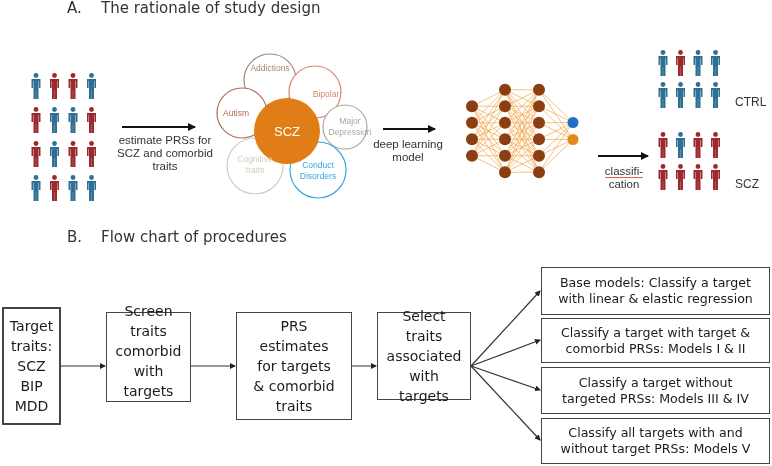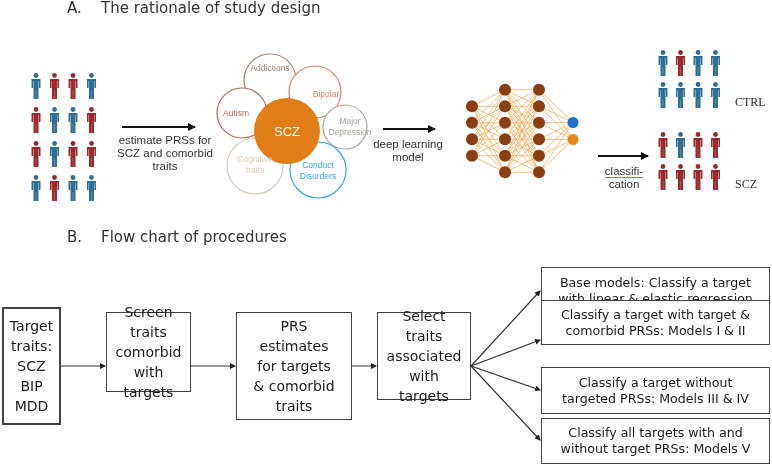--- a/index.html
+++ b/index.html
@@ -1,21 +1,21 @@
 <!DOCTYPE html>
 <html><head>
 <meta charset="utf-8">
 <style>
   html, body { margin:0; padding:0; background:#ffffff; }
   body { width:772px; height:466px; position:relative; overflow:hidden;
          font-family:"Liberation Sans", sans-serif; color:#222; }
   .section-title { position:absolute; font-family:"DejaVu Sans", sans-serif; font-size:15px; color:#333;margin-left:38px; }
   .section-title .letter { display:inline-block; width:34px; }
   .lbl { position:absolute; font-family:"Liberation Sans", sans-serif; font-size:11.5px; color:#333; text-align:center; line-height:13px; }
-  .grp-lbl { position:absolute; font-family:Liberation Serif, serif; font-size:12px; color:#333; }
+  .grp-lbl { position:absolute; font-family:Liberation Sans, sans-serif; font-size:12px; color:#333; }
   .fbox { position:absolute; border:1.3px solid #444; background:#fff; box-sizing:border-box;
           display:flex; align-items:center; justify-content:center; text-align:center;
           font-family:"DejaVu Sans", sans-serif; color:#1c1c1c; }
   .fbox.main { font-size:14px; line-height:20px; }
   .fbox.model { font-size:12.6px; line-height:16px; padding:0 4px; }
   .fbox.first { border-width:2px; }
   svg { position:absolute; left:0; top:0; }
   .underline-red { border-bottom:1.5px solid #e25b5b; }
 </style>
 </head>
@@ -315,21 +315,21 @@
 
 <div class="fbox main first" style="left:2px; top:307px; width:59px; height:118px;">
   <div>
     <div>Target</div>
     <div>traits:</div>
     <div>SCZ</div>
     <div>BIP</div>
     <div>MDD</div>
   </div>
 </div>
-<div class="fbox main" style="left:106px; top:312px; width:85px; height:80px;">
+<div class="fbox main" style="left:106px; top:312px; width:85px; height:90px;align-items:flex-end;">
   <div>
     <div>Screen</div>
     <div>traits</div>
     <div>comorbid</div>
     <div>with</div>
     <div>targets</div>
   </div>
 </div>
 <div class="fbox main" style="left:236px; top:312px; width:116px; height:108px;">
   <div>
@@ -349,21 +349,21 @@
     <div>targets</div>
   </div>
 </div>
 
 <div class="fbox model" style="left:541px; top:267px; width:229px; height:48px;">
   <div>
     <div>Base models: Classify a target</div>
     <div>with linear &amp; elastic regression</div>
   </div>
 </div>
-<div class="fbox model" style="left:541px; top:300px; width:229px; height:45px;">
+<div class="fbox model" style="left:541px; top:318px; width:229px; height:45px;">
   <div>
     <div>Classify a target with target &amp;</div>
     <div>comorbid PRSs: Models I &amp; II</div>
   </div>
 </div>
 <div class="fbox model" style="left:541px; top:367px; width:229px; height:47px;">
   <div>
     <div>Classify a target without</div>
     <div>targeted PRSs: Models III &amp; IV</div>
   </div>

